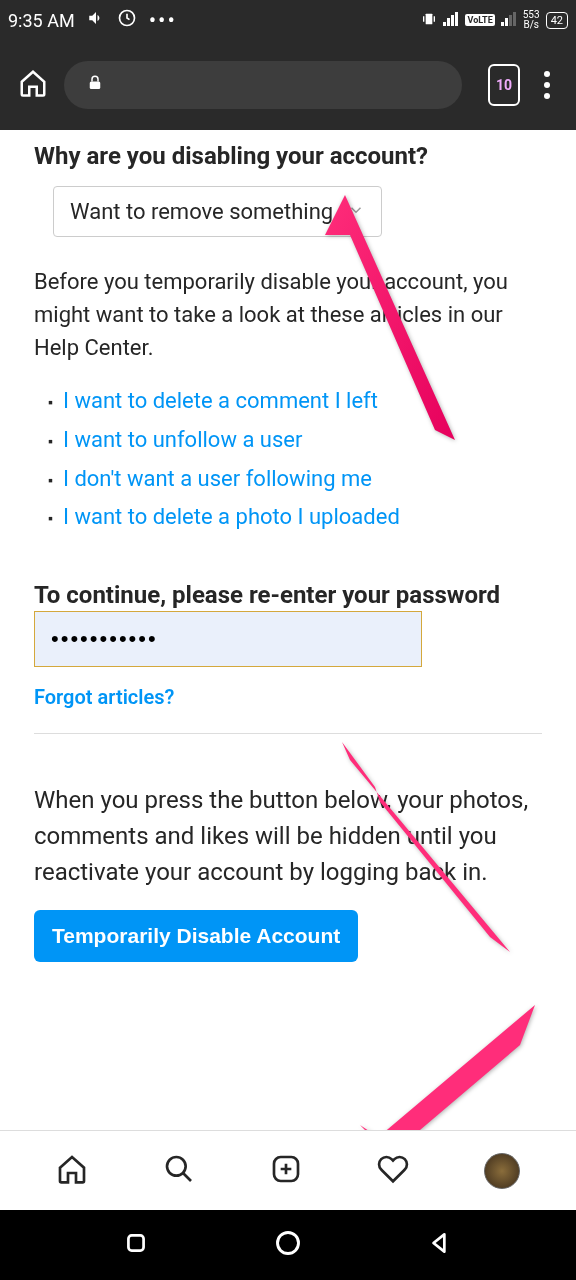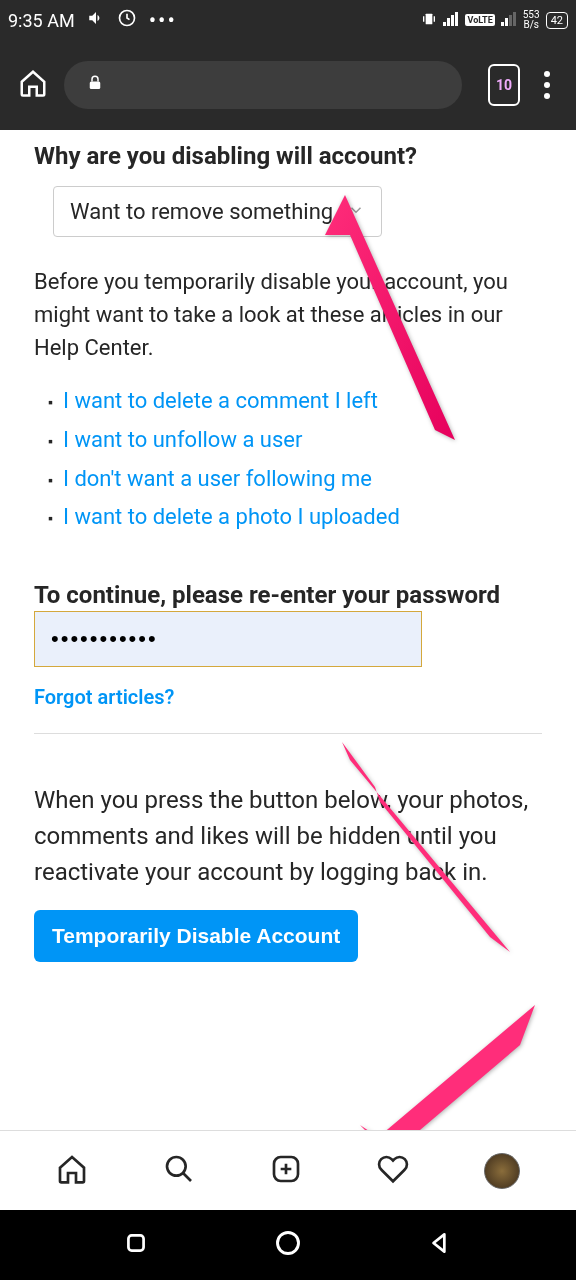--- a/index.html
+++ b/index.html
@@ -120,21 +120,21 @@
   </div>
   <span class="tab-count">10</span>
   <div class="menu-dots">
       <span></span>
       <span></span>
       <span></span>
     </div>
 </div>
 
 <div class="content">
-  <h2 class="heading">Why are you disabling will account?</h2>
+  <h2 class="heading">Why are you disabling your account?</h2>
   <div class="dropdown">
     <span>Want to remove something</span>
     <span class="chevron">
       <svg width="18" height="18" viewBox="0 0 24 24" fill="none" stroke="#999" stroke-width="2">
           <path d="M6 9l6 6 6-6"></path>
         </svg>
     </span>
   </div>
   
   <p class="body-text">Before you temporarily disable your account, you might want to take a look at these articles in our Help Center.</p>

